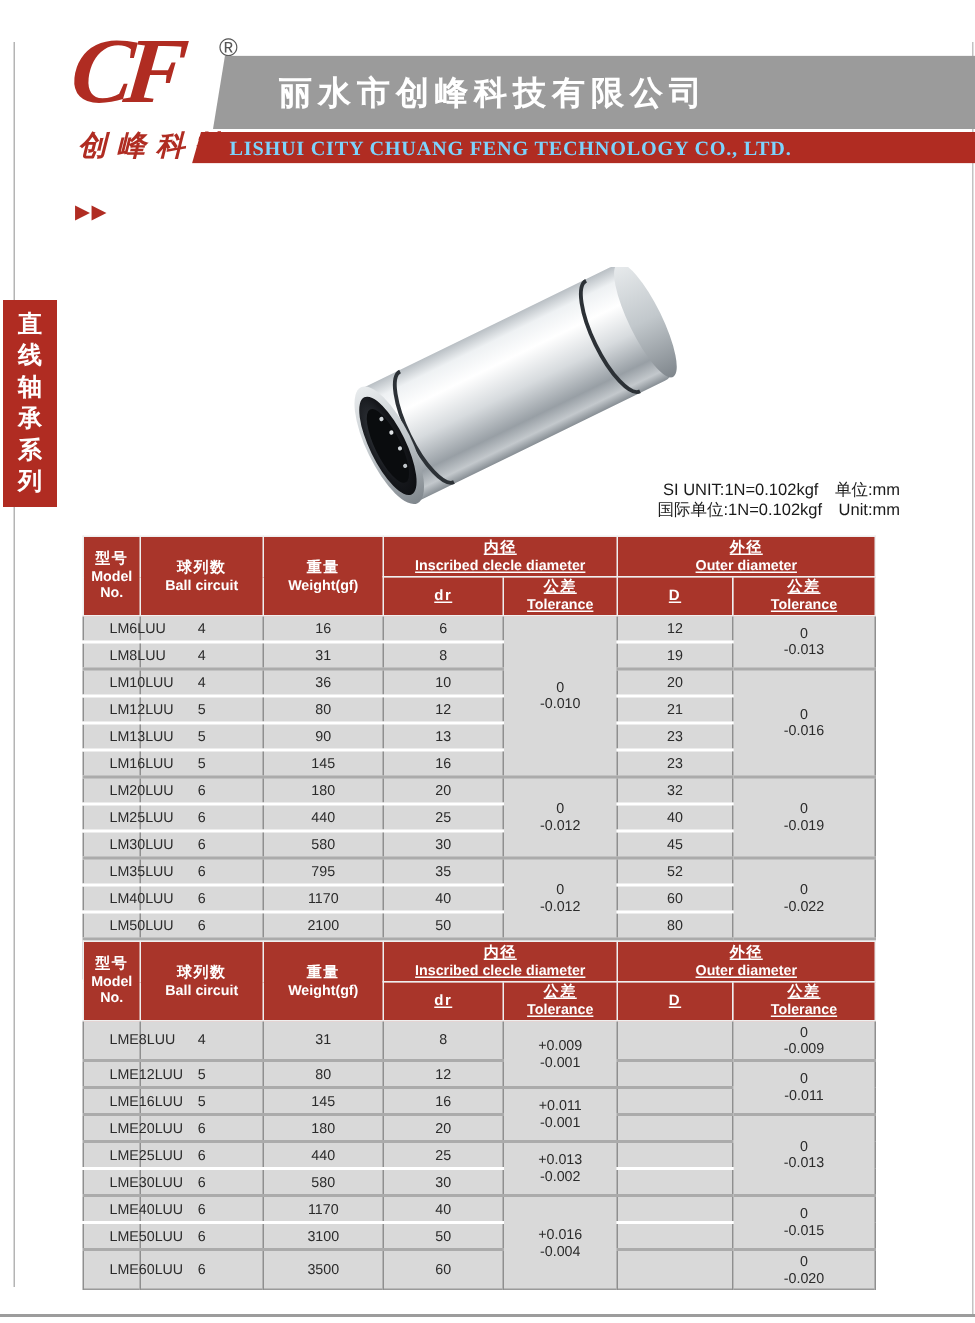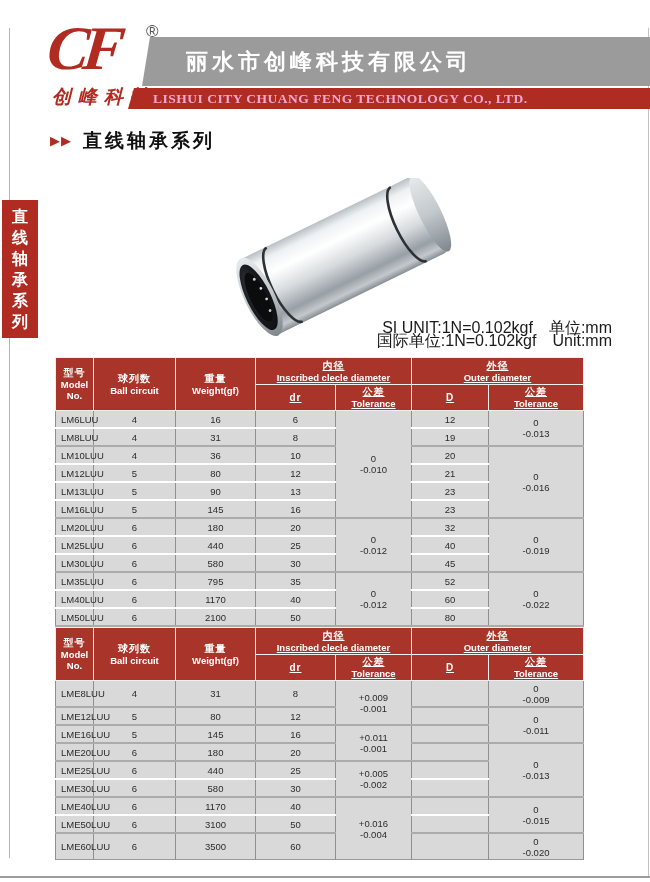--- a/index.html
+++ b/index.html
@@ -32,21 +32,21 @@
   }
   .band-gray .txt{
     color:#fff;font-weight:bold;font-size:22px;letter-spacing:4px;padding-left:44px;white-space:nowrap;
   }
   .band-red{
     position:absolute;left:128px;top:88px;right:0;height:21px;background:var(--brand-red);
     clip-path:polygon(6px 0,100% 0,100% 100%,0 100%);
     display:flex;align-items:center;
   }
   .band-red .txt{
-    color:#f9a8d4;font-weight:bold;font-size:13.5px;letter-spacing:0.5px;padding-left:25px;
+    color:#7dd3fc;font-weight:bold;font-size:13.5px;letter-spacing:0.5px;padding-left:25px;
     font-family:"Liberation Serif",serif;white-space:nowrap;
   }
 
   
   .section{position:absolute;left:50px;top:128px;}
   .sec-arrows{position:absolute;left:0;top:5px;color:var(--brand-red);font-size:13px;letter-spacing:1px;}
   .sec-cn{margin-left:33px;font-size:19px;font-weight:bold;color:#111;letter-spacing:3px;}
   .sec-en{margin-left:33px;font-size:15px;color:#111;margin-top:1px;}
   .sec-models{margin-left:33px;font-size:23px;font-weight:bold;color:var(--title-red);letter-spacing:1px;margin-top:3px;}
 
@@ -54,41 +54,41 @@
   .side-tab{
     position:absolute;left:2px;top:200px;width:36px;height:138px;background:var(--brand-red);
     display:flex;flex-direction:column;align-items:center;justify-content:center;
   }
   .side-tab .ch{color:#fff;font-weight:bold;font-size:16px;line-height:21px;text-align:center;}
 
   
   .product{position:absolute;left:205px;top:178px;width:260px;height:165px;}
 
   
-  .units{position:absolute;right:38px;top:321px;text-align:right;font-size:16px;line-height:13px;color:#1a1a1a;}
+  .units{position:absolute;right:50px;top:321px;text-align:right;font-size:11px;line-height:13px;color:#1a1a1a;}
 
   
   .tbl-wrap{position:absolute;left:55px;width:436px;}
   #table1{top:357px;} #table2{top:627px;}
   table.spec{border-collapse:collapse;width:528px;table-layout:fixed;border:1px solid #9a9a9a;}
   table.spec th{
     background:var(--header-red);color:#fff;font-weight:bold;
     border:1px solid #efefef;padding:1px 0;vertical-align:middle;text-align:center;
   }
   table.spec th .cn{font-size:10px;line-height:12px;letter-spacing:1px;}
   table.spec th .en{font-size:9.5px;line-height:11px;font-weight:bold;}
   table.spec th.grp{height:24px;text-decoration:underline;} table.spec th.sub{height:23px;text-decoration:underline;}
   table.spec td{
     background:var(--cell-bg);font-size:9.5px;color:#2b2b2b;text-align:center;
     padding:1.5px 3px;height:13px;line-height:11px;
     border-left:1px solid #8f8f8f;border-right:1px solid #8f8f8f;
     border-top:2px solid #fff;vertical-align:middle;
   }
   table.spec tbody tr:first-child td{border-top:1px solid #fff;}
-  table.spec td.model{text-align:left;padding-left:5px;}
+  table.spec td.model{text-align:left;padding-left:17px;}
   table.spec td.gb{border-top:2px solid #ababab;}
   table.spec td.tol div{line-height:11px;}
 </style>
 </head>
 <body style="--brand-red: #b02c22; --header-red: #a9352a; --band-gray: #9b9b9b; --cell-bg: #d9d9d9; --title-red: #b9211a;">
 
 <div class="edge-left"></div>
 <div class="edge-right"></div>
 <div class="edge-bottom"></div>
 
@@ -99,21 +99,20 @@
 </div>
 <div class="band-gray">
   <span class="txt">丽水市创峰科技有限公司</span>
 </div>
 <div class="band-red">
   <span class="txt">LISHUI CITY CHUANG FENG TECHNOLOGY CO., LTD.</span>
 </div>
 
 <div class="section">
   <span class="sec-arrows">▶▶</span>
-  <div class="sec-cn">直线轴承系列</div>
 </div>
 
 <div class="side-tab" id="side-tab">
     <div class="ch">直</div>
     <div class="ch">线</div>
     <div class="ch">轴</div>
     <div class="ch">承</div>
     <div class="ch">系</div>
     <div class="ch">列</div>
   </div>
@@ -443,21 +442,21 @@
             <div>0</div>
             <div>-0.013</div>
           </td>
         </tr>
         <tr>
           <td class="model gb">LME25LUU</td>
           <td class=" gb">6</td>
           <td class=" gb">440</td>
           <td class=" gb">25</td>
           <td class="tol gb" rowspan="2">
-            <div>+0.005</div>
+            <div>+0.013</div>
             <div>-0.002</div>
           </td>
           <td class=" gb">&nbsp;</td>
         </tr>
         <tr>
           <td class="model">LME30LUU</td>
           <td class="">6</td>
           <td class="">580</td>
           <td class="">30</td>
           <td class="">&nbsp;</td>

